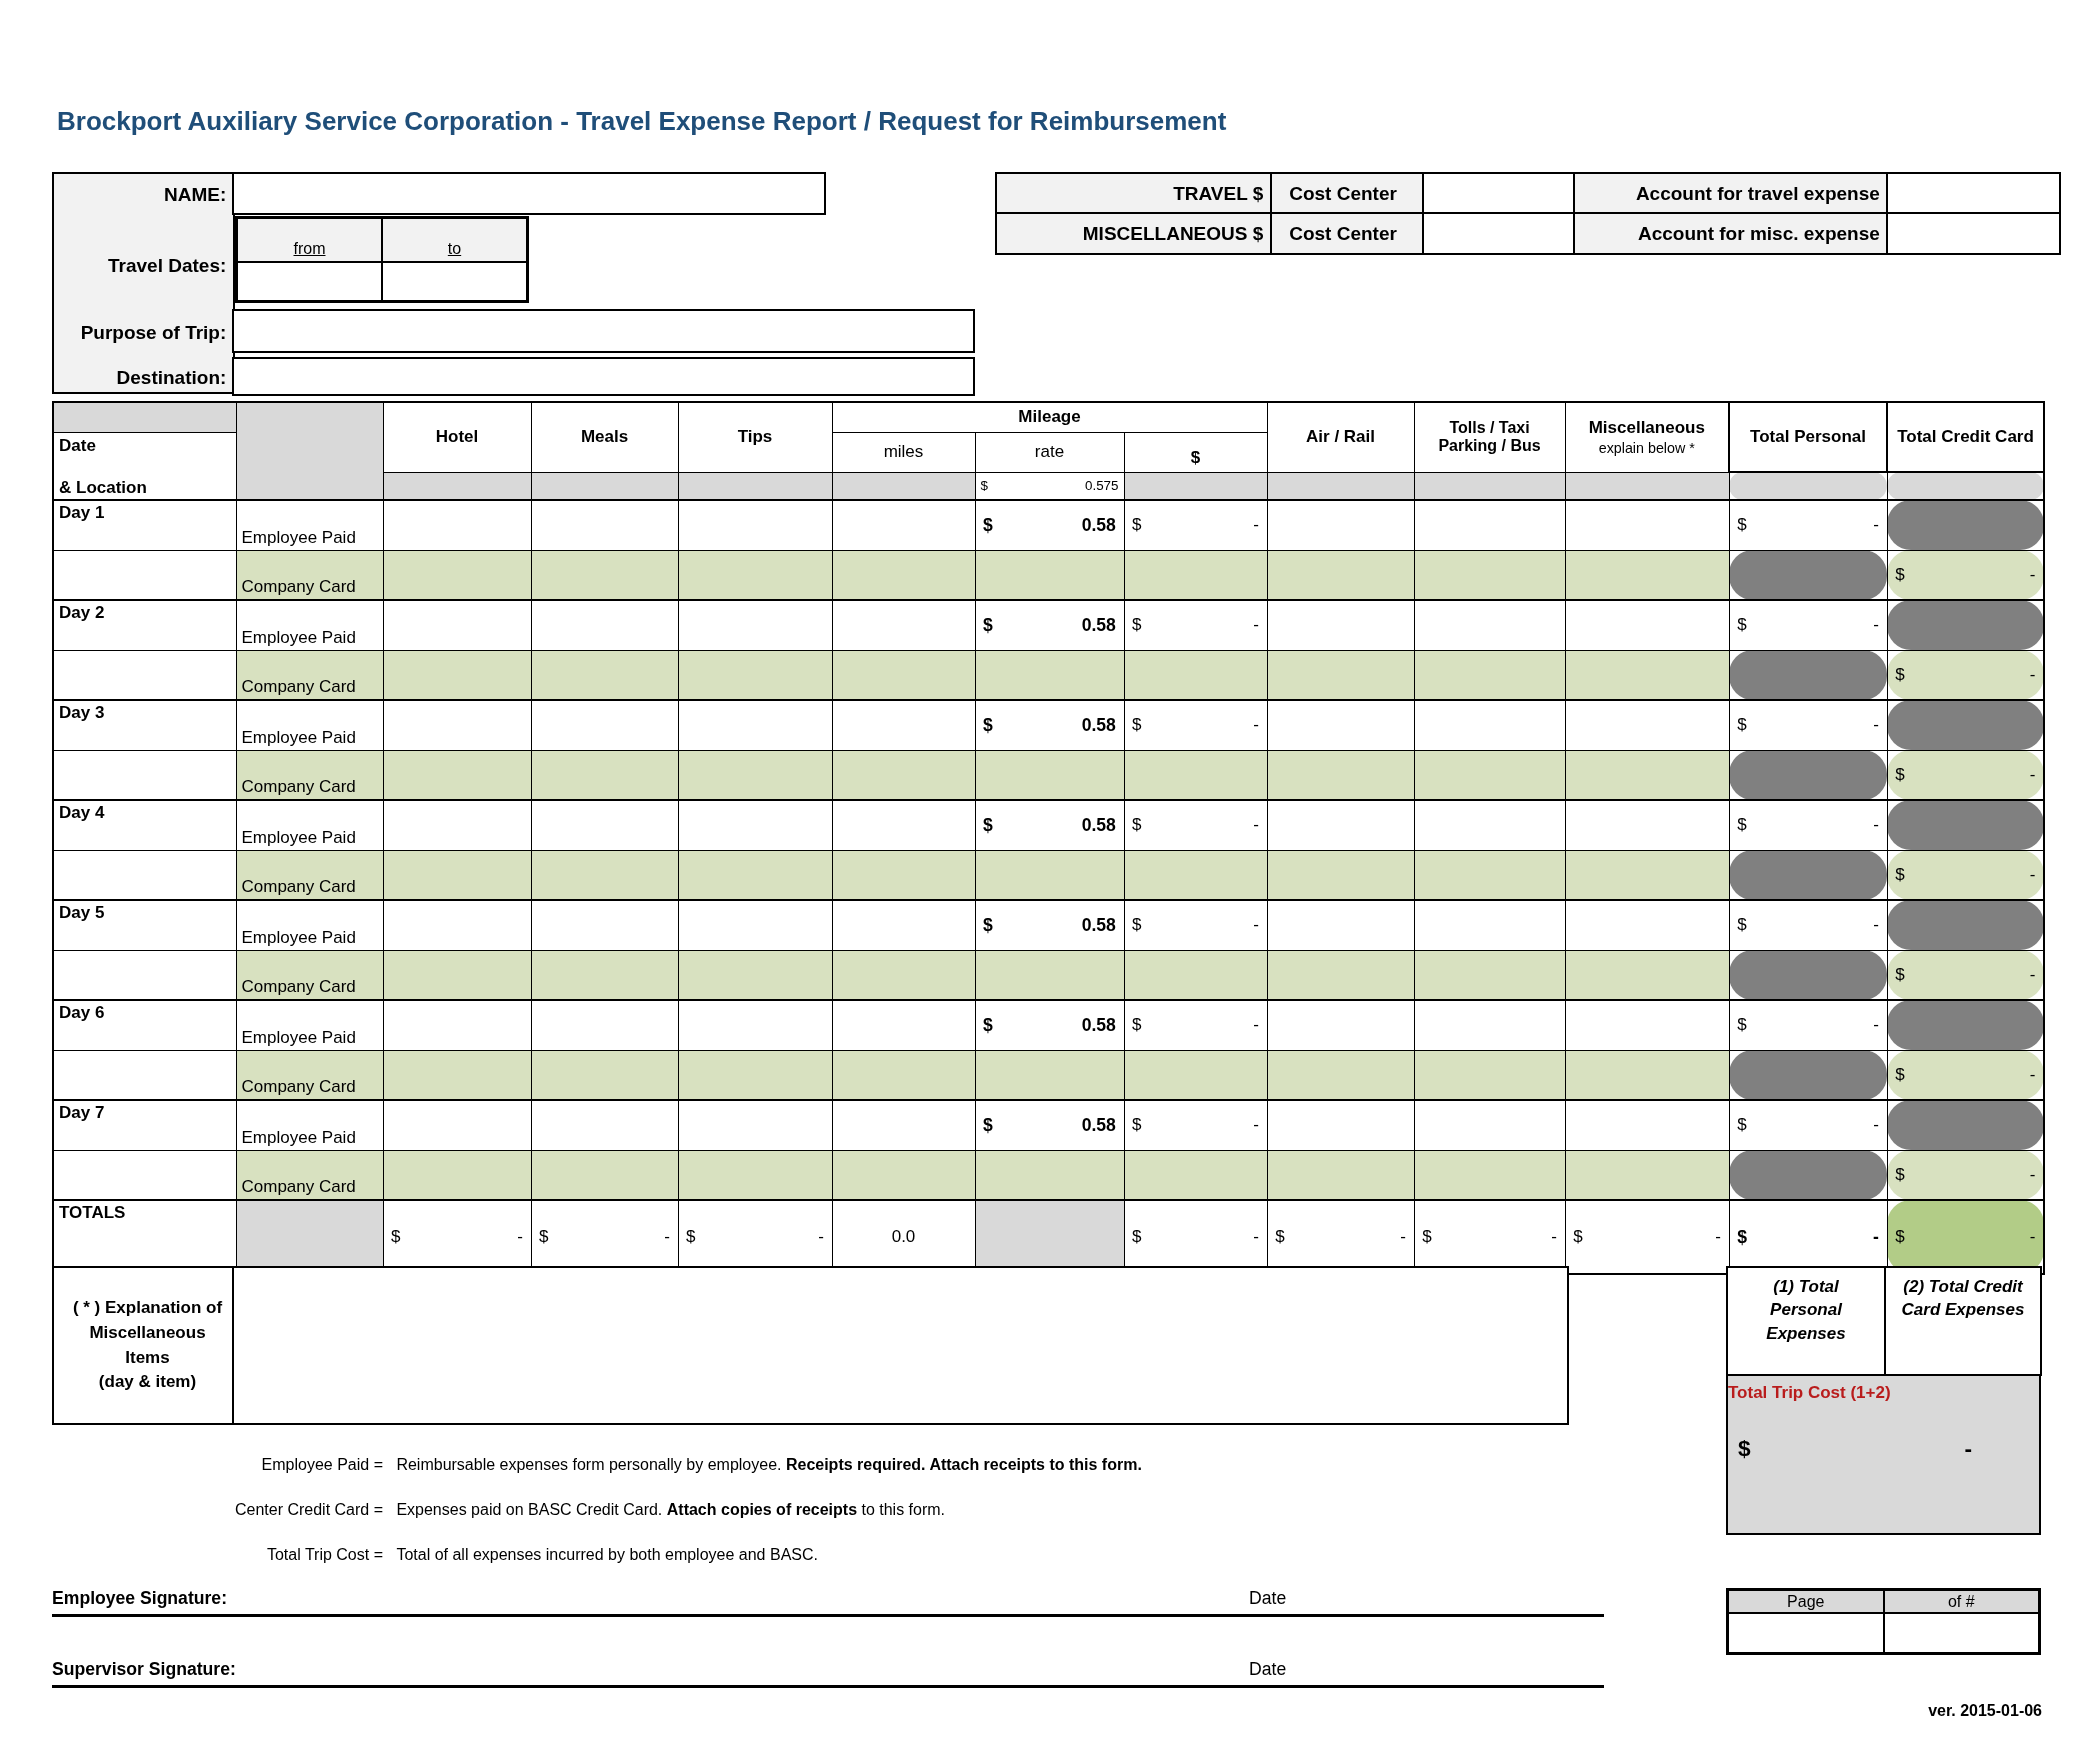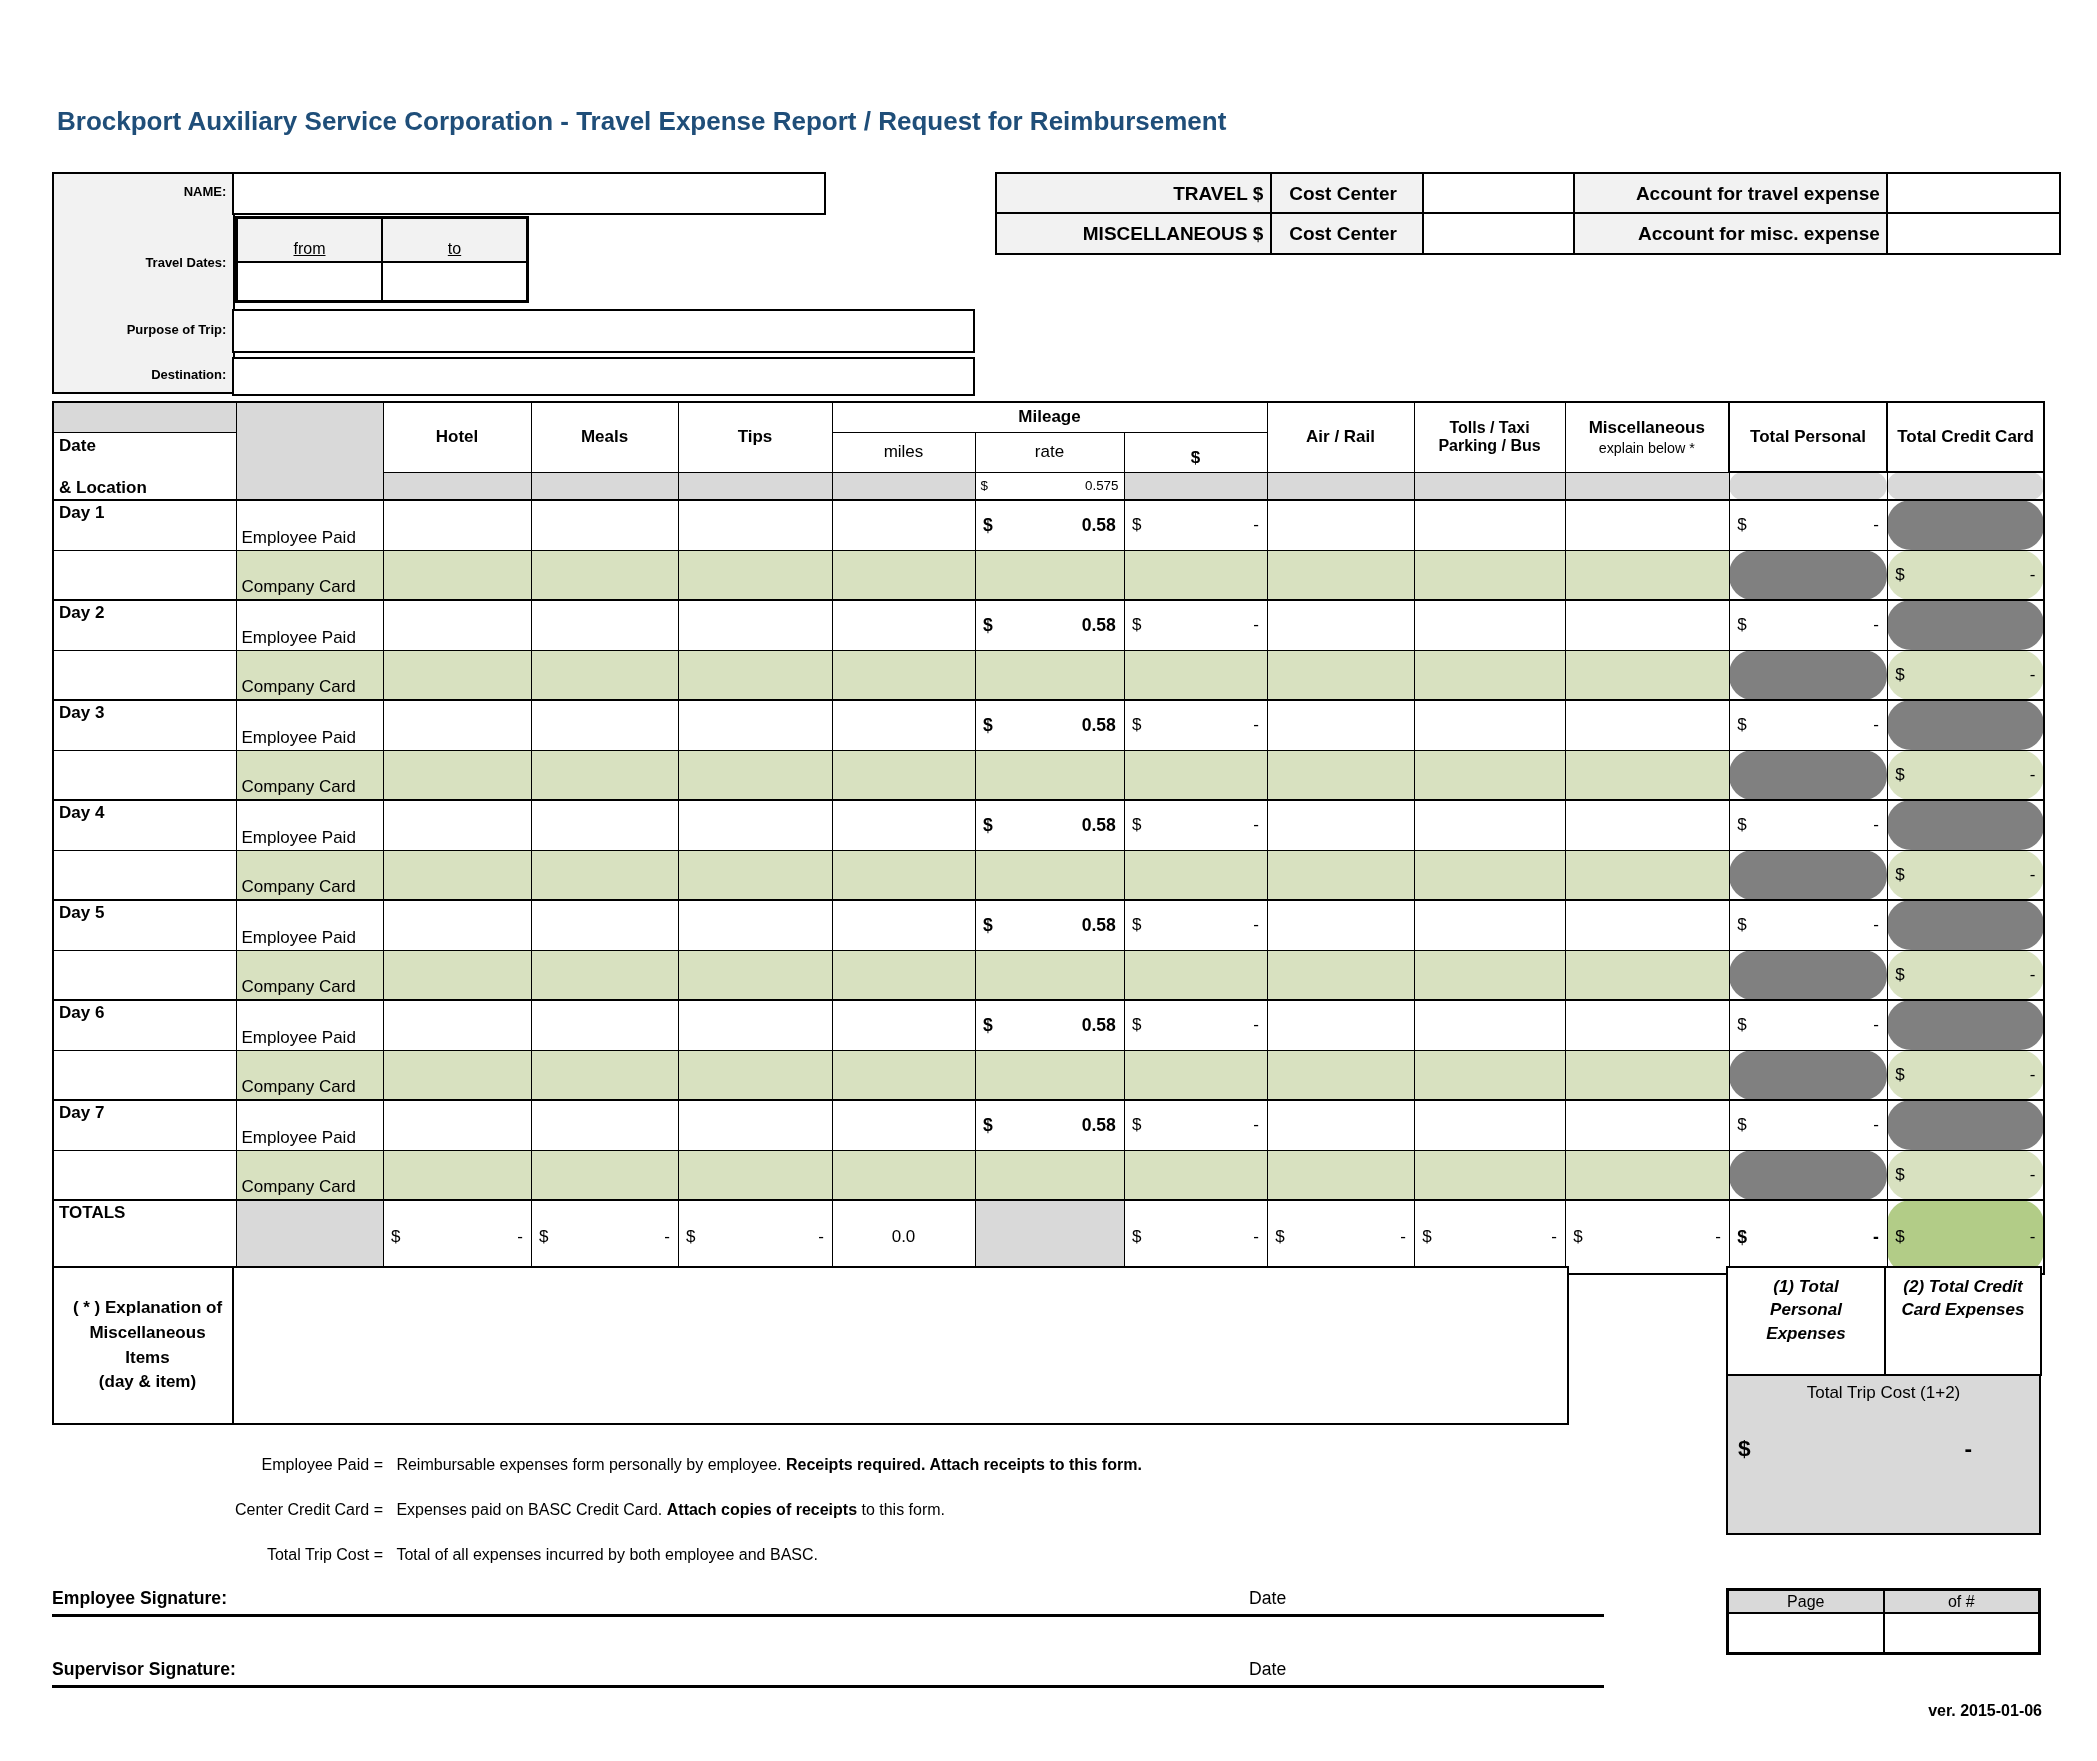--- a/index.html
+++ b/index.html
@@ -4,21 +4,21 @@
 <style>
   * { box-sizing: border-box; margin:0; padding:0; }
   body { margin:0; background:#fff; font-family:"Liberation Sans", sans-serif; color:#000; }
   .page { position:relative; width:2098px; height:1761px; background:#ffffff; overflow:hidden; }
 
   .title { position:absolute; left:57px; top:106px; font-size:26px; font-weight:bold; color:#1F4E79; }
 
   
   .label-col { position:absolute; left:52px; top:172px; width:183px; height:222px;
                background:#f2f2f2; border:2.5px solid #000; }
-  .label-col .lbl { position:absolute; right:6.7px; font-size:13px; font-weight:bold; white-space:nowrap; }
+  .label-col .lbl { position:absolute; right:6.7px; font-size:19px; font-weight:bold; white-space:nowrap; }
   .box { position:absolute; background:#fff; border:2.5px solid #000; }
   .dates-grid { position:absolute; left:235px; top:216px; width:294px; height:87px; border:2.5px solid #000;
                 display:grid; grid-template-columns:1fr 1fr; grid-template-rows:44px 1fr; }
   .dates-grid > div { border:0.8px solid #000; }
   .dates-head { background:#f2f2f2; display:flex; align-items:flex-end; justify-content:center;
                 font-size:16px; padding-bottom:3.4px; }
   .dates-head span { text-decoration:underline; }
   .dates-input { background:#fff; }
 
   .ir-row { position:absolute; left:995px; height:43px; display:flex; }
@@ -60,21 +60,21 @@
   
   .expl-label { position:absolute; left:52px; top:1266px; width:183px; height:159px; background:#fff;
                 border:2.5px solid #000; display:flex; align-items:center; justify-content:center; text-align:center;
                 font-weight:bold; font-size:17px; white-space:pre-line; line-height:1.45;padding-left:8px; }
   .expl-box { position:absolute; left:232px; top:1266px; width:1337px; height:159px; background:#fff; border:2.5px solid #000; }
   .sum-box { position:absolute; top:1266px; height:110px; background:#fff; border:2.5px solid #000;
              font-style:italic; font-weight:bold; font-size:17px; text-align:center; padding-top:6.7px;
              white-space:pre-line; line-height:1.4; }
   .trip-box { position:absolute; left:1726px; top:1374px; width:315px; height:161px; background:#d9d9d9;
               border:2.5px solid #000; display:flex; flex-direction:column; }
-  .trip-title { color:#000000; font-weight:normal; font-size:17px; text-align:center; margin-top:6.7px; }
+  .trip-title { color:#b91c1c; font-weight:bold; font-size:17px; text-align:left; margin-top:6.7px; }
   .trip-money { margin-top:32px; }
 
   .legend-row { position:absolute; left:52px; display:flex; font-size:16px; }
   .legend-term { width:331px; text-align:right; flex:none; }
   .legend-desc { margin-left:13.4px; white-space:nowrap; }
   .legend-desc b { font-weight:bold; }
 
   .sig-label { position:absolute; left:52px; font-size:17.6px; font-weight:bold; }
   .sig-date { position:absolute; left:1249px; font-size:17.6px; }
   .sig-line { position:absolute; left:52px; width:1552px; height:3.4px; background:#000; }

